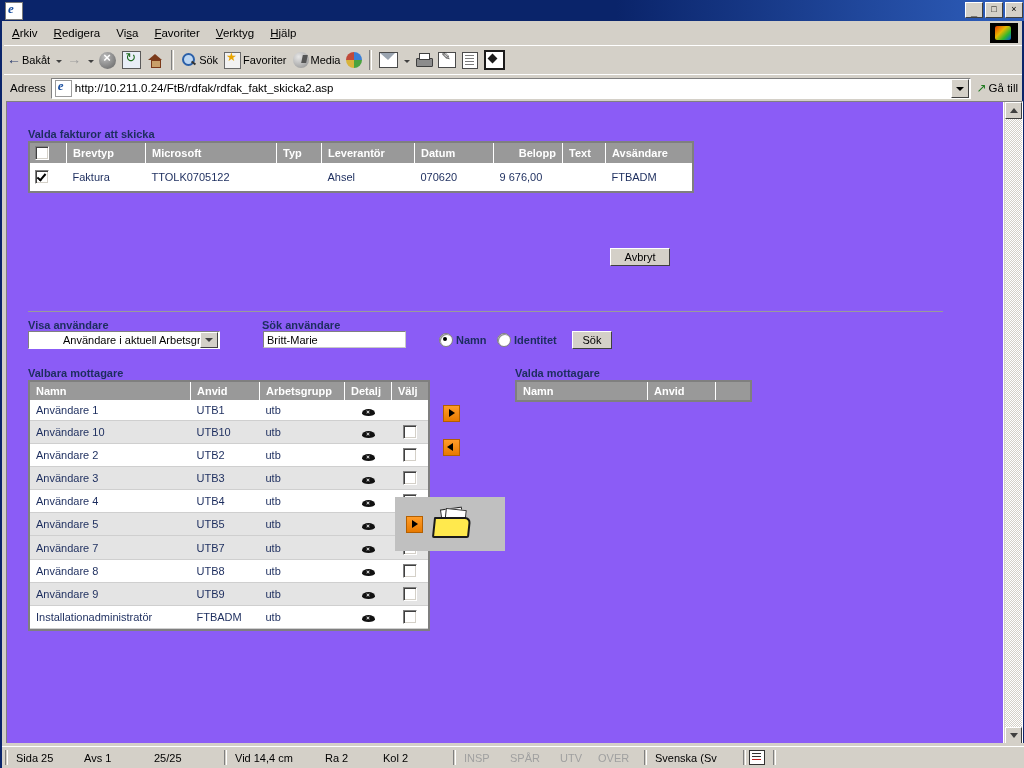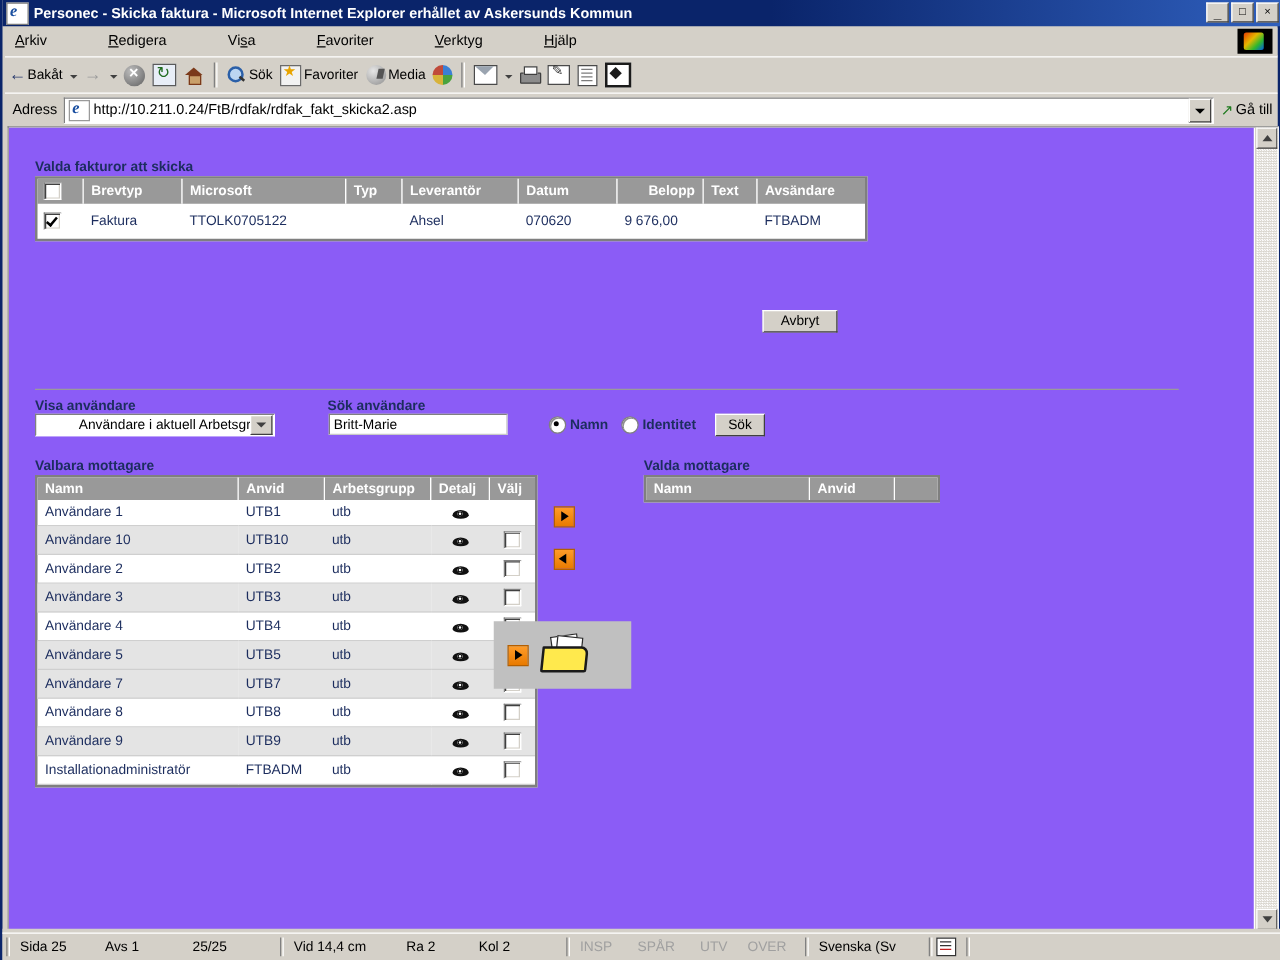--- a/index.html
+++ b/index.html
@@ -47,21 +47,20 @@
     position:absolute;left:0;right:0;top:0;bottom:0;
     font-size:9px;line-height:13px;text-align:center;color:#000;
     font-family:"Liberation Sans",sans-serif;
   }
   .winbtn.min span{line-height:17px;font-size:11px;font-weight:bold;}
   
   #menubar{
     position:absolute;left:2px;top:22px;width:1018px;height:22px;
     background:#d4d0c8;display:flex;align-items:center;
     border-bottom:1px solid #d4d0c8;
-    gap:33px;
   }
   #menubar .mi{
     padding:2px 8px;color:#000;font-size:11.5px;cursor:default;
   }
   #menubar .mi u{text-decoration:underline;}
   #winlogo{
     position:absolute;right:4px;top:23px;width:28px;height:20px;
     background:#000;overflow:hidden;
   }
   #winlogo i{
@@ -309,21 +308,20 @@
     position:absolute;left:0;bottom:21px;width:1024px;height:4px;background:#d4d0c8;
   }
 </style>
 </head>
 <body>
 
 <div id="window">
 
   <div id="titlebar">
     <div class="ticon"></div>
-    <div class="ttext">Personec - Skicka faktura - Microsoft Internet Explorer erhållet av Askersunds Kommun</div>
     <div id="winbtns">
       <div class="winbtn min">
           <span>_</span>
         </div>
       <div class="winbtn">
           <span>□</span>
         </div>
       <div class="winbtn">
           <span>×</span>
         </div>

